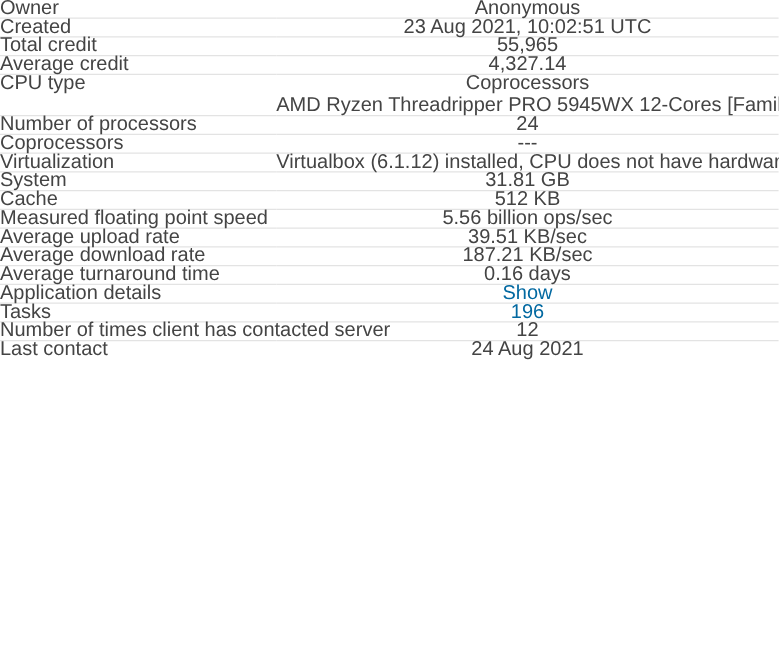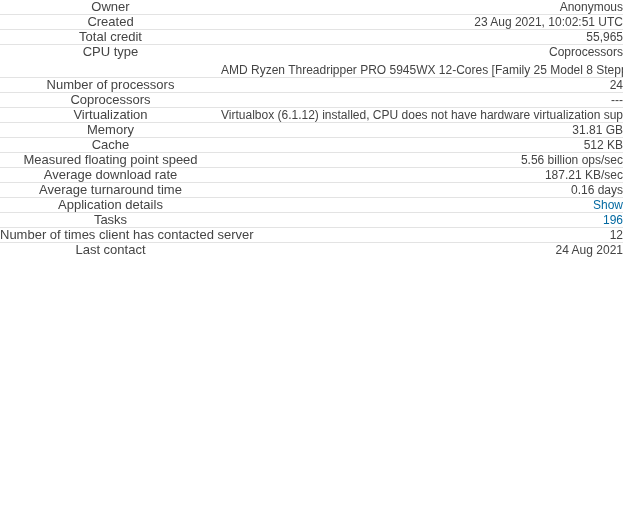--- a/index.html
+++ b/index.html
@@ -29,33 +29,33 @@
   }
 
   .details-table td {
     border-bottom: 1px solid #e3e3e3;
     padding: 0;
     vertical-align: top;
   }
 
   .cell-label {
     width: 221px;
-    text-align: center;
+    text-align: left;
     padding: 5px 9px 5px 2px;
     color: #444444;
-    font-size: 13px;
+    font-size: 16px;
     line-height: 14px;
     white-space: nowrap;
   }
 
   .cell-value {
-    text-align: right;
+    text-align: center;
     padding: 5px 4px 5px 4px;
     color: #444444;
-    font-size: 12px;
+    font-size: 16px;
     line-height: 14px;
   }
 
   .value-line {
     display: block;
     white-space: nowrap;
   }
 
   .value-line + .value-line {
     margin-top: 4px;
@@ -88,20 +88,26 @@
           <span class="value-line">23 Aug 2021, 10:02:51 UTC</span>
         </td>
       </tr>
       <tr>
         <td class="cell-label">Total credit</td>
         <td class="cell-value">
           <span class="value-line">55,965</span>
         </td>
       </tr>
       <tr>
+        <td class="cell-label">Average credit</td>
+        <td class="cell-value">
+          <span class="value-line">4,327.14</span>
+        </td>
+      </tr>
+      <tr>
         <td class="cell-label">CPU type</td>
         <td class="cell-value">
           <span class="value-line">Coprocessors</span>
           <span class="value-line">AMD Ryzen Threadripper PRO 5945WX 12-Cores [Family 25 Model 8 Stepping 2]</span>
         </td>
       </tr>
       <tr>
         <td class="cell-label">Number of processors</td>
         <td class="cell-value">
           <span class="value-line">24</span>
@@ -113,35 +119,41 @@
           <span class="value-line">---</span>
         </td>
       </tr>
       <tr>
         <td class="cell-label">Virtualization</td>
         <td class="cell-value">
           <span class="value-line">Virtualbox (6.1.12) installed, CPU does not have hardware virtualization support</span>
         </td>
       </tr>
       <tr>
-        <td class="cell-label">Memory</td>
+        <td class="cell-label">System</td>
         <td class="cell-value">
           <span class="value-line">31.81 GB</span>
         </td>
       </tr>
       <tr>
         <td class="cell-label">Cache</td>
         <td class="cell-value">
           <span class="value-line">512 KB</span>
         </td>
       </tr>
       <tr>
         <td class="cell-label">Measured floating point speed</td>
         <td class="cell-value">
           <span class="value-line">5.56 billion ops/sec</span>
+        </td>
+      </tr>
+      <tr>
+        <td class="cell-label">Average upload rate</td>
+        <td class="cell-value">
+          <span class="value-line">39.51 KB/sec</span>
         </td>
       </tr>
       <tr>
         <td class="cell-label">Average download rate</td>
         <td class="cell-value">
           <span class="value-line">187.21 KB/sec</span>
         </td>
       </tr>
       <tr>
         <td class="cell-label">Average turnaround time</td>

